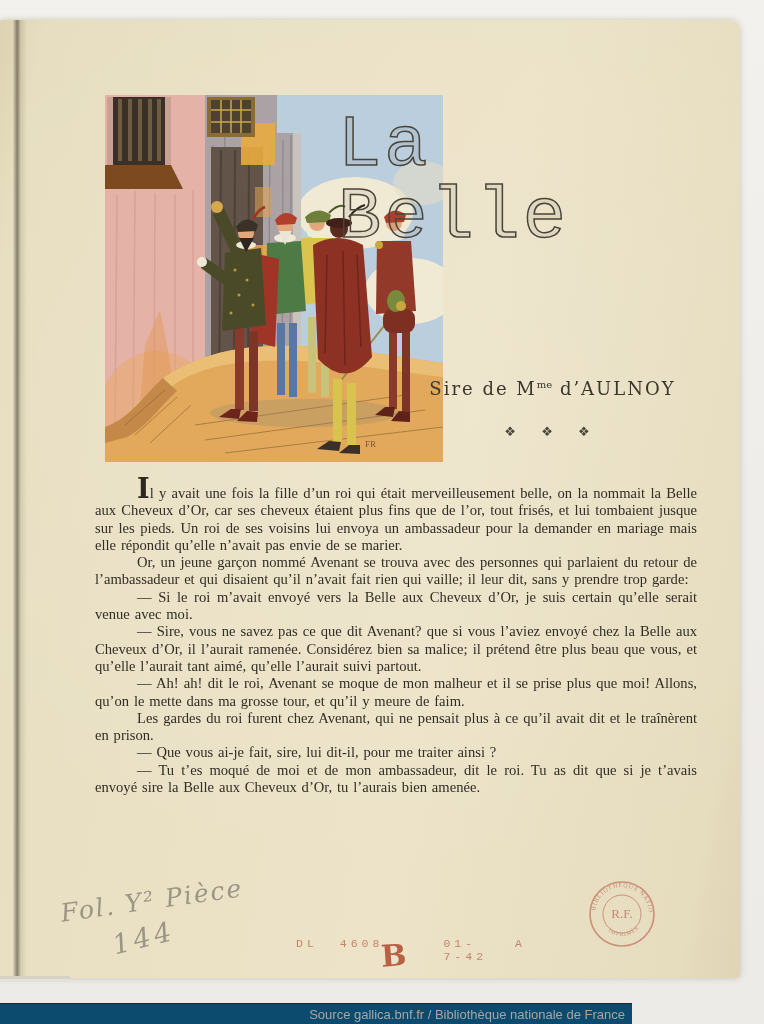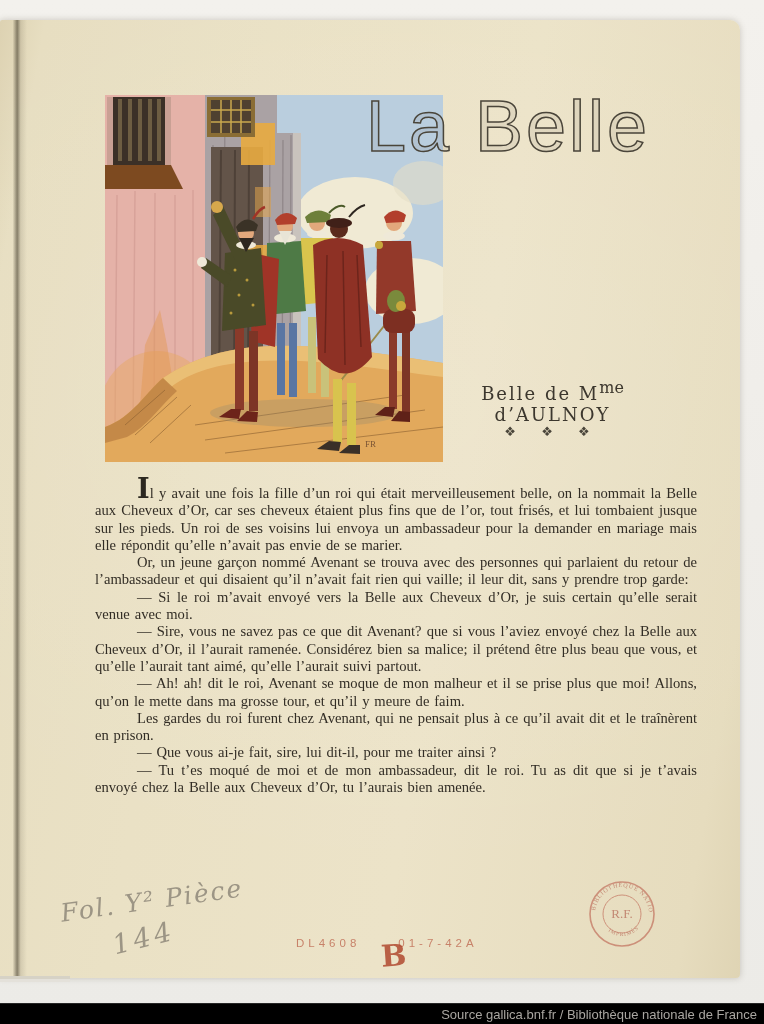--- a/index.html
+++ b/index.html
@@ -23,35 +23,36 @@
     position:absolute; left:13px; top:0; width:14px; height:100%;
     background:linear-gradient(to right, rgba(70,60,40,0.05), rgba(55,48,32,0.55) 30%, rgba(55,48,32,0.12) 55%, rgba(0,0,0,0) 100%);
   }
   .page-bottom-edge { position:absolute; left:0; top:976px; width:70px; height:3px; background:#d6d2c6; box-shadow:0 3px 0 #e4e1da; }
 
   
   .illustration { position:absolute; left:105px; top:95px; width:338px; height:367px; }
 
   
   .title-line {
-    position:absolute; text-align:center; font-family:Liberation Sans, sans-serif;
+    position:absolute; font-family:Liberation Mono, monospace;
     color:rgba(74,69,58,0.08);
     -webkit-text-stroke:1.5px #4a453a;
     text-stroke:1.5px #4a453a;
     line-height:1;
+    margin-top:20px;
   }
   .t1 { left:338px; top:90px;  width:340px; font-size:72px; letter-spacing:3px; }
   .t2 { left:430px; top:192px; width:245px; font-size:38px; letter-spacing:4px; -webkit-text-stroke-width:1.2px; }
   .t3 { left:430px; top:238px; width:245px; font-size:55px; letter-spacing:1px; }
   .t4 { left:430px; top:302px; width:245px; font-size:57px; letter-spacing:2px; }
   .byline {
     position:absolute; left:420px; top:378px; width:265px; text-align:center;
     font-family:"DejaVu Serif", serif; font-size:18px; letter-spacing:2px; color:#3c372e;
   }
-  .byline sup { font-size:16px; letter-spacing:0; }
+  .byline sup { font-size:10px; letter-spacing:0; }
   .ornament {
     position:absolute; left:430px; top:424px; width:245px; text-align:center;
     font-size:13px; letter-spacing:11px; color:#4a453a;
   }
 
   
   .story {
     position:absolute; left:95px; top:484px; width:602px;
     font-family:"Liberation Serif", serif; font-size:14.6px; line-height:17.3px;
     color:#322d25; text-align:justify; word-spacing:1.2px;
@@ -60,32 +61,32 @@
   .dropcap { font-family:"DejaVu Serif", serif; font-size:27px; line-height:10px; font-weight:bold; color:#2c2820; }
 
   
   .hw { position:absolute; font-family:"DejaVu Serif", serif; font-style:italic; color:#8f887a; opacity:0.85; }
   .hw-fol { left:60px; top:886px; font-size:25px; transform:rotate(-8deg); letter-spacing:2px; }
   .hw-num { left:112px; top:922px; font-size:27px; transform:rotate(-14deg); letter-spacing:4px; }
 
   
   .dl-stamp {
     position:absolute; left:296px; top:937px; width:230px;
-    font-family:Liberation Sans, sans-serif; font-size:11.5px; letter-spacing:4px;
-    color:#bf6a52; opacity:0.8; display:flex; 
+    font-family:Liberation Mono, monospace; font-size:11.5px; letter-spacing:4px;
+    color:#bf6a52; opacity:0.8; display:flex; gap:22px;
   }
   .b-initial {
     position:absolute; left:381px; top:938px; font-family:"DejaVu Serif", serif;
     font-weight:bold; font-size:30px; color:#b14a30; opacity:0.85; transform:rotate(-4deg);
   }
   .round-stamp { position:absolute; left:580px; top:872px; width:84px; height:84px; opacity:0.85; }
 
   
   .footer-bar {
-    position:absolute; left:0; bottom:0; width:764px; height:21px; background:#000000;
+    position:absolute; left:0; bottom:0; width:632px; height:21px; background:#0c4a6e;
     border-top:1px solid #262626;
     display:flex; align-items:center; justify-content:flex-end; padding-right:7px;
   }
   .footer-bar span { font-family:"Liberation Sans", sans-serif; font-size:13px; color:#a9a6a1; }
 </style>
 </head>
 <body>
 
 <div id="canvas">
   <div class="scan-bg"></div>
@@ -243,32 +244,32 @@
           <path d="M252,160 L256,252" fill="none"></path>
       </g>
       <circle cx="234" cy="134" r="9" fill="#5a2a1c"></circle>
       <ellipse cx="234" cy="128" rx="13" ry="5" fill="#402018"></ellipse>
       <path d="M244,122 Q252,112 260,110" stroke="#2d2620" stroke-width="2" fill="none"></path>
     </g>
     <text x="260" y="352" font-size="9" font-family="Liberation Serif, serif" fill="#5a3a28" opacity="0.75">FR</text>
   </svg>
 
   <div class="title-line t1">La Belle</div>
-  <div class="byline"><span>Belle de M</span><sup>me</sup><span> d’AULNOY</span></div>
+  <div class="byline"><span>Sire de M</span><sup>me</sup><span> d’AULNOY</span></div>
   <div class="ornament">❖ ❖ ❖</div>
 
   <div class="story">
     <p><span class="dropcap">I</span><span>l y avait une fois la fille d’un roi qui était merveilleusement belle, on la nommait la Belle aux Cheveux d’Or, car ses cheveux étaient plus fins que de l’or, tout frisés, et lui tombaient jusque sur les pieds. Un roi de ses voisins lui envoya un ambassadeur pour la demander en mariage mais elle répondit qu’elle n’avait pas envie de se marier.</span></p>
     <p>Or, un jeune garçon nommé Avenant se trouva avec des personnes qui parlaient du retour de l’ambassadeur et qui disaient qu’il n’avait fait rien qui vaille; il leur dit, sans y prendre trop garde:</p>
     <p>— Si le roi m’avait envoyé vers la Belle aux Cheveux d’Or, je suis certain qu’elle serait venue avec moi.</p>
     <p>— Sire, vous ne savez pas ce que dit Avenant? que si vous l’aviez envoyé chez la Belle aux Cheveux d’Or, il l’aurait ramenée. Considérez bien sa malice; il prétend être plus beau que vous, et qu’elle l’aurait tant aimé, qu’elle l’aurait suivi partout.</p>
     <p>— Ah! ah! dit le roi, Avenant se moque de mon malheur et il se prise plus que moi! Allons, qu’on le mette dans ma grosse tour, et qu’il y meure de faim.</p>
     <p>Les gardes du roi furent chez Avenant, qui ne pensait plus à ce qu’il avait dit et le traînèrent en prison.</p>
     <p>— Que vous ai-je fait, sire, lui dit-il, pour me traiter ainsi ?</p>
-    <p>— Tu t’es moqué de moi et de mon ambassadeur, dit le roi. Tu as dit que si je t’avais envoyé chez la Belle aux Cheveux d’Or, tu l’aurais bien amenée.</p>
+    <p>— Tu t’es moqué de moi et de mon ambassadeur, dit le roi. Tu as dit que si je t’avais envoyé sire la Belle aux Cheveux d’Or, tu l’aurais bien amenée.</p>
   </div>
 
   <div class="hw hw-fol">Fol. Y² Pièce</div>
   <div class="hw hw-num">144</div>
 
   <div class="dl-stamp">
     <span>DL</span>
     <span>4608</span>
     <span style="margin-left:38px">01-7-42</span>
     <span>A</span>

